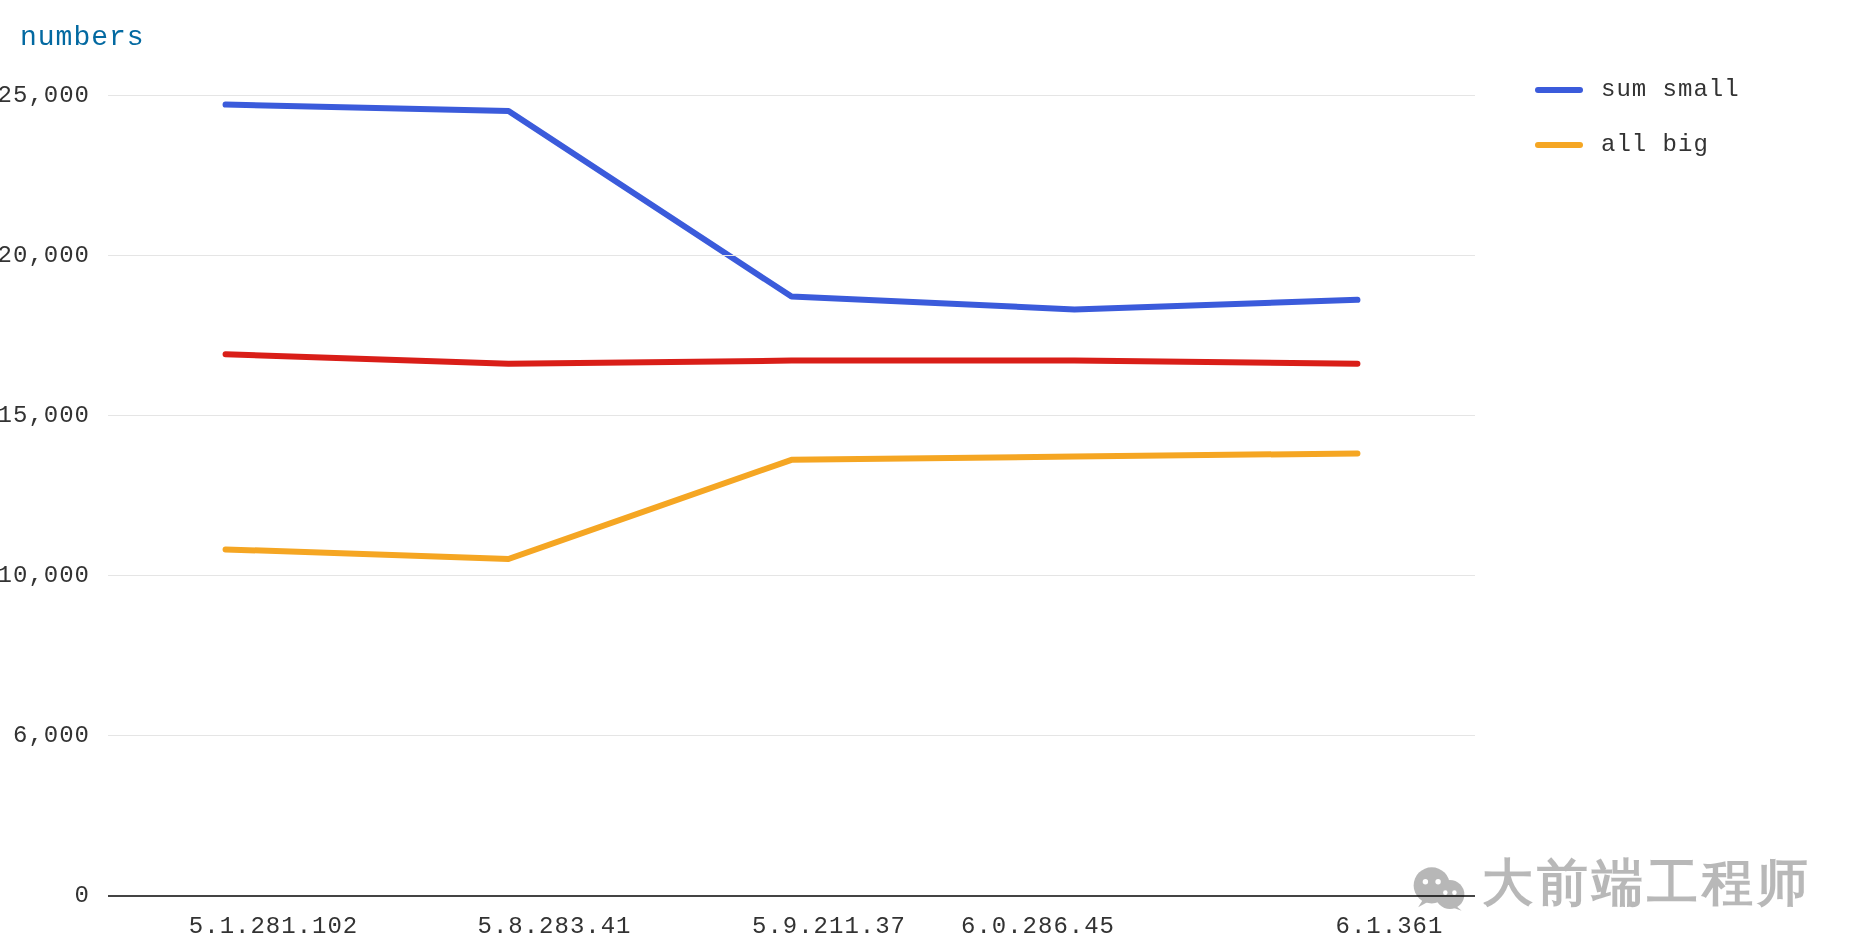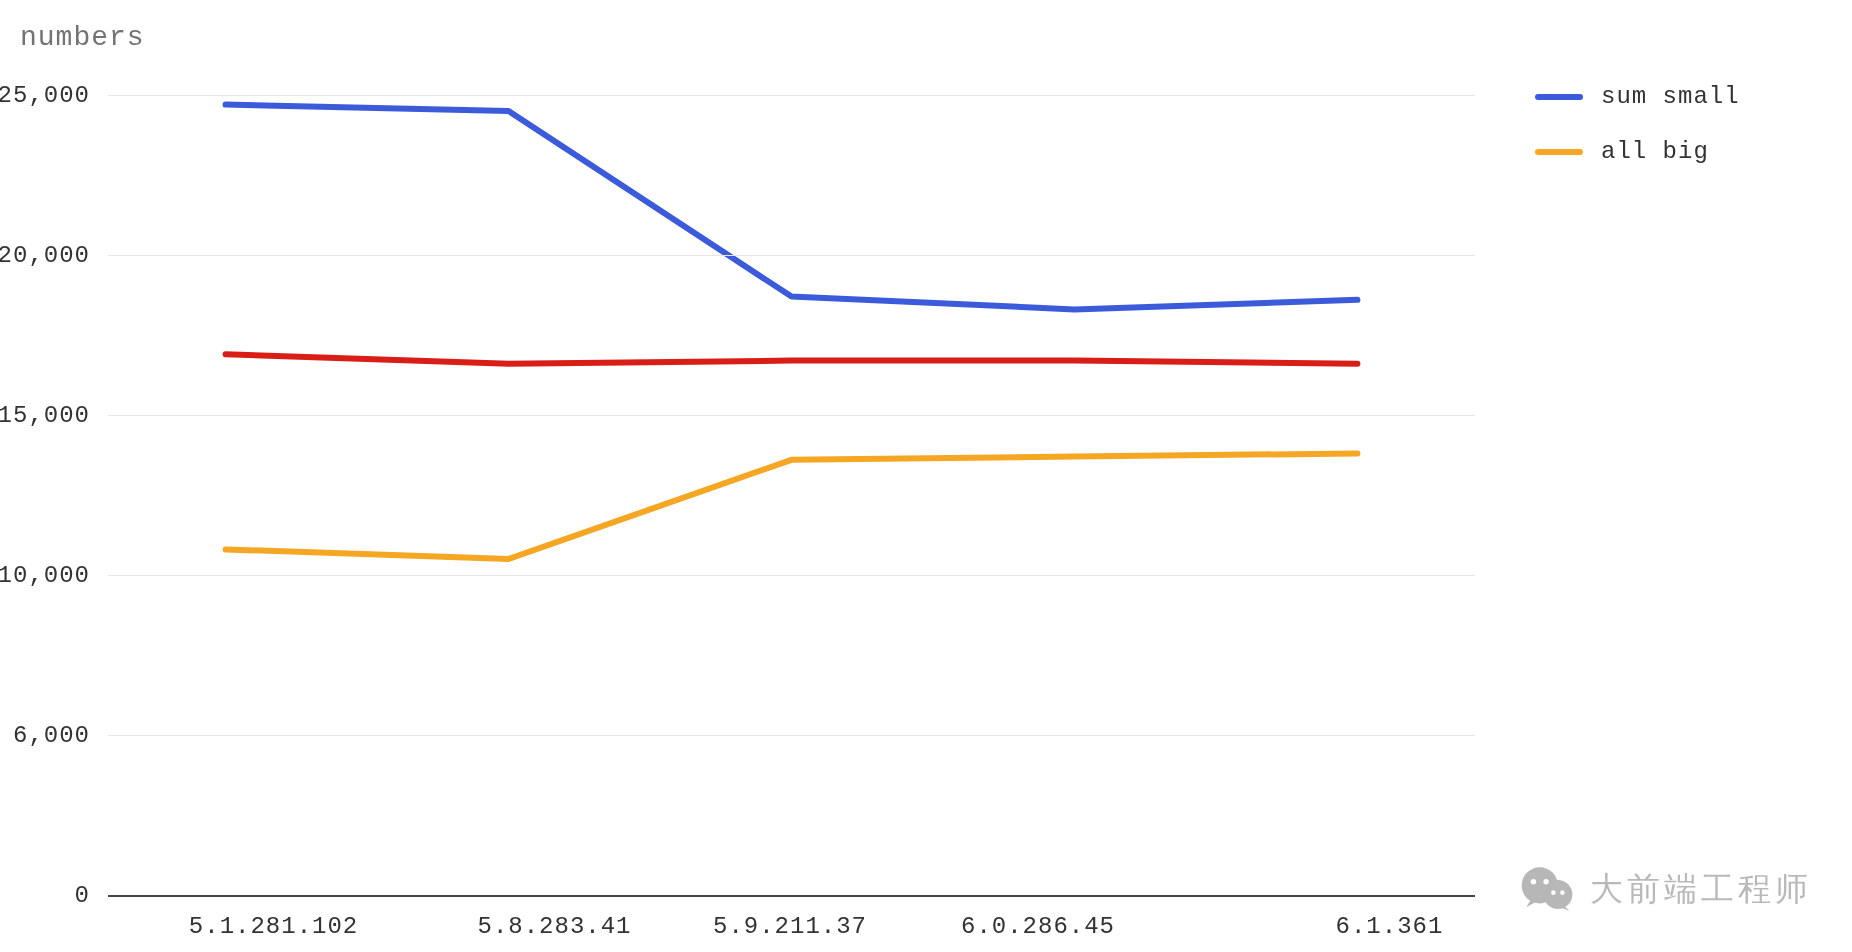--- a/index.html
+++ b/index.html
@@ -17,21 +17,21 @@
     position: relative;
     width: 1852px;
     height: 952px;
   }
   .title {
     position: absolute;
     left: 20px;
     top: 22px;
     font-size: 28px;
     letter-spacing: 1px;
-    color: #737373;
+    color: #0369a1;
   }
   
   .plot {
     position: absolute;
     left: 108px;
     top: 95px;
     width: 1367px;  
     height: 800px;  
     border-bottom: 2px solid #444; 
   }
@@ -65,21 +65,21 @@
     position: absolute;
     left: 0;
     top: 0;
     width: 100%;
     height: 100%;
     overflow: visible;
   }
   .legend {
     position: absolute;
     left: 1535px;
-    top: 83px;
+    top: 76px;
     font-size: 24px;
     letter-spacing: 1px;
     color: #333;
   }
   .legend-row {
     display: flex;
     align-items: center;
     margin-bottom: 28px;
   }
   .legend-swatch {
@@ -87,25 +87,25 @@
     height: 6px;
     border-radius: 3px;
     margin-right: 18px;
   }
   
   .watermark {
     position: absolute;
     right: 40px;
     bottom: 34px;
     display: flex;
-    align-items: center;
+    align-items: flex-end;
     color: rgba(0,0,0,0.28);
     font-family: "PingFang SC", "Microsoft YaHei", "Hiragino Sans GB", sans-serif;
-    font-size: 33px;
-    font-weight: 400;
+    font-size: 51px;
+    font-weight: 700;
     letter-spacing: 4px;
     pointer-events: none;
   }
   .wm-icon {
     width: 58px;
     height: 58px;
     margin-right: 14px;
     opacity: 0.28;
   }
 </style>
@@ -127,21 +127,21 @@
       <div class="gridline" style="top: 480px;"></div>
       <div class="ytick-label" style="top: 480px;">10,000</div>
       <div class="gridline" style="top: 320px;"></div>
       <div class="ytick-label" style="top: 320px;">15,000</div>
       <div class="gridline" style="top: 160px;"></div>
       <div class="ytick-label" style="top: 160px;">20,000</div>
       <div class="gridline" style="top: 0px;"></div>
       <div class="ytick-label" style="top: 0px;">25,000</div>
       <div class="xtick-label" style="left: 117.562px; margin-left: 48px;">5.1.281.102</div>
       <div class="xtick-label" style="left: 400.531px; margin-left: 46px;">5.8.283.41</div>
-      <div class="xtick-label" style="left: 682px;">5.9.211.37</div>
+      <div class="xtick-label" style="left: 721px;">5.9.211.37</div>
       <div class="xtick-label" style="left: 930px;">6.0.286.45</div>
       <div class="xtick-label" style="left: 1249.44px; margin-left: 32px;">6.1.361</div>
     </div>
 
   <div class="legend" id="legend">
       <div class="legend-row">
         <div class="legend-swatch" style="background: rgb(59, 91, 219);"></div>
         <span>sum small</span>
       </div>
       <div class="legend-row">

